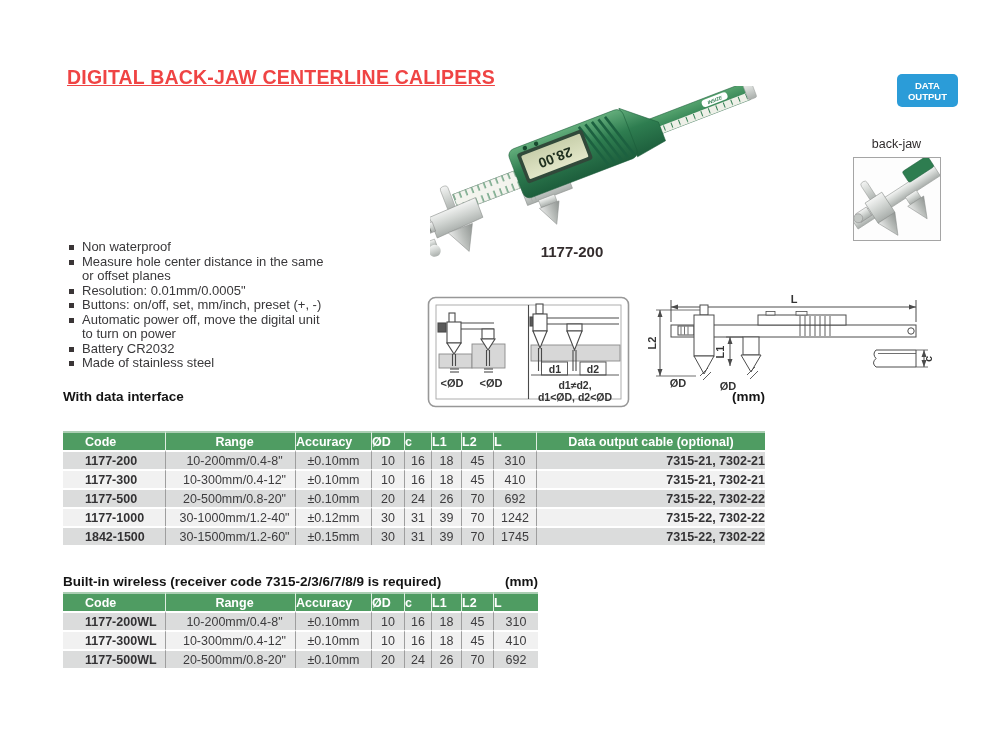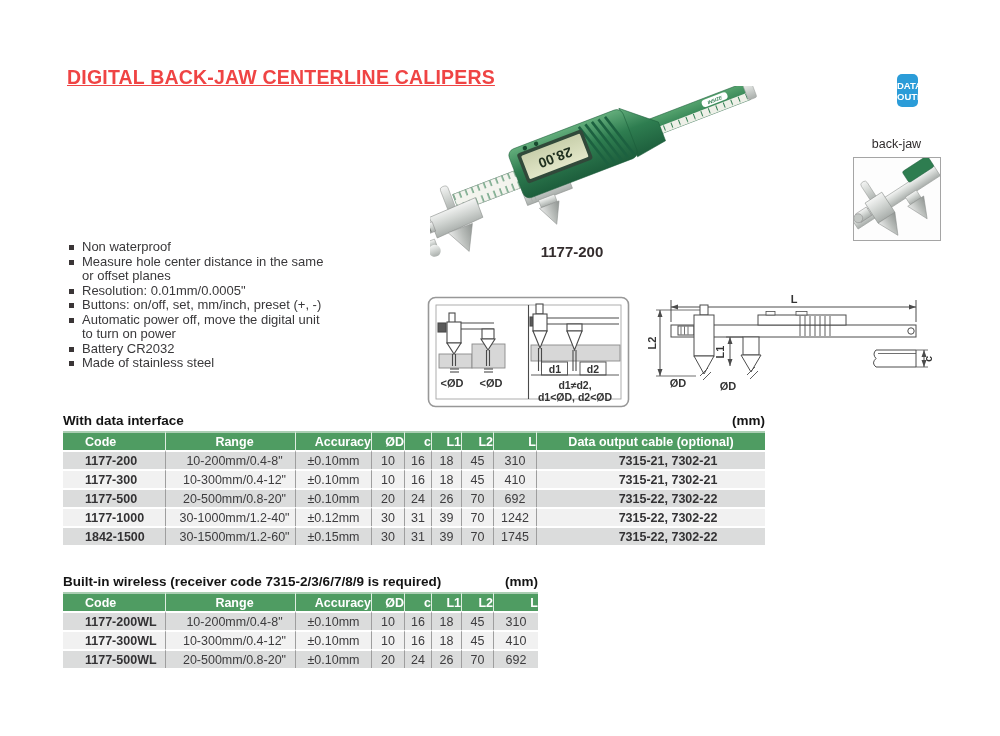--- a/index.html
+++ b/index.html
@@ -8,63 +8,63 @@
     font-family:"Liberation Sans", sans-serif;overflow:hidden;
     -webkit-font-smoothing:antialiased;
   }
   .abs{position:absolute;}
 
   
   .page-title{left:67px;top:66px;font-size:19.5px;font-weight:700;color:#ef4444;letter-spacing:.2px;text-decoration:underline;}
 
   
   .badge{
-    left:897px;top:74px;width:21px;height:33px;border-radius:5px;background:#2b9cd8;
+    left:897px;top:74px;width:61px;height:33px;border-radius:5px;background:#2b9cd8;
     color:#fff;font-weight:700;font-size:9.5px;line-height:11px;text-align:center;
     display:flex;flex-direction:column;justify-content:center;
   }
 
   
   .features{left:68px;top:228px;width:350px;margin-top:12px;}
   .feat{position:relative;padding-left:14px;font-size:13px;line-height:14.5px;color:#39383a;}
   .feat.bullet::before{
     content:"";position:absolute;left:1px;top:5px;width:5px;height:5px;background:#3a3536;
   }
 
   
   .model-label{left:492px;top:243px;width:160px;text-align:center;font-size:15px;font-weight:700;color:#332c2d;}
 
   
   .backjaw-caption{left:853px;top:137px;width:87px;text-align:center;font-size:12.5px;color:#2f2b2c;}
   .backjaw-box{left:853px;top:157px;width:86px;height:82px;border:1px solid #a5a5a5;overflow:hidden;background:#fdfdfd;}
 
   
   .tbl-caption{font-weight:700;font-size:13.5px;color:#141414;display:flex;justify-content:space-between;align-items:flex-end;}
-  .cap1{left:63px;top:413px;width:702px;}
+  .cap1{left:63px;top:389px;width:702px;}
   .cap2{left:63px;top:574px;width:475px;}
   table.spec{border-collapse:separate;border-spacing:0;table-layout:fixed;position:absolute;}
   .t1{left:63px;top:431px;width:702px;}
   .t2{left:63px;top:592px;width:475px;}
   .spec th,.spec td{box-sizing:border-box;height:19px;padding:0;overflow:hidden;white-space:nowrap;}
   .spec th{
-    background:#4f9c62;color:#ffffff;font-weight:700;font-size:12.5px;text-align:right;
+    background:#4f9c62;color:#ffffff;font-weight:700;font-size:12.5px;text-align:left;
     border-top:2px solid #abceb3;border-left:1px solid #dfeee2;
   }
   .spec th:first-child{border-left:none;}
   .spec td{
     font-size:12.5px;color:#3d3c3e;text-align:center;
     border-left:1px solid #9e9e9e;border-top:2px solid #ffffff;
   }
   .spec td:first-child{border-left:none;font-weight:700;color:#333234;}
   .spec tbody tr:nth-child(odd) td{background:#dbdcdc;}
   .spec tbody tr:nth-child(even) td{background:#f1f1f1;}
   .spec th:nth-child(1),.spec td:nth-child(1){text-align:left;padding-left:22px;}
   .spec th:nth-child(2),.spec td:nth-child(2){text-align:center;padding-left:8px;}
   .t1 th:nth-child(9){text-align:center;padding-left:0;}
-  .t1 td:nth-child(9){text-align:center;padding-left:34px;font-weight:700;color:#333234;margin-top:41px;}
+  .t1 td:nth-child(9){text-align:right;padding-left:34px;font-weight:700;color:#333234;margin-top:41px;}
 
   svg text{font-family:"Liberation Sans", sans-serif;}
   .dim-label{font-size:11px;font-weight:700;fill:#333;}
   .diag-label{font-size:11px;font-weight:700;fill:#333;}
   .diag-note{font-size:10.5px;font-weight:700;fill:#333;}
 </style>
 </head>
 <body>
 
 <div class="abs page-title">DIGITAL BACK-JAW CENTERLINE CALIPERS</div>

